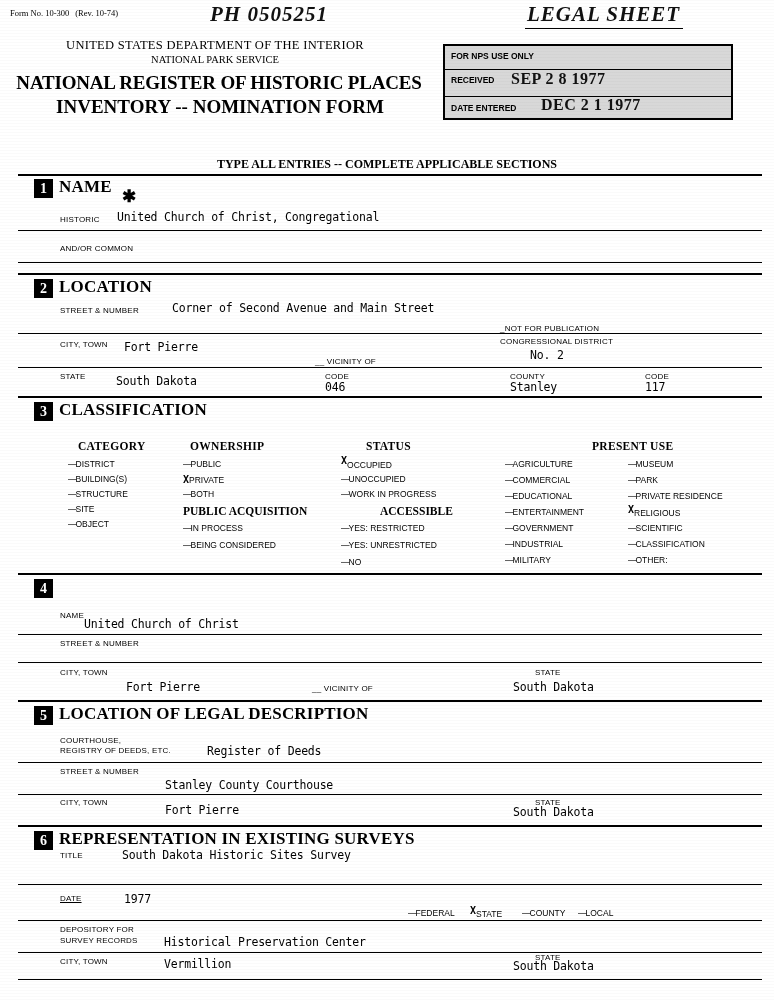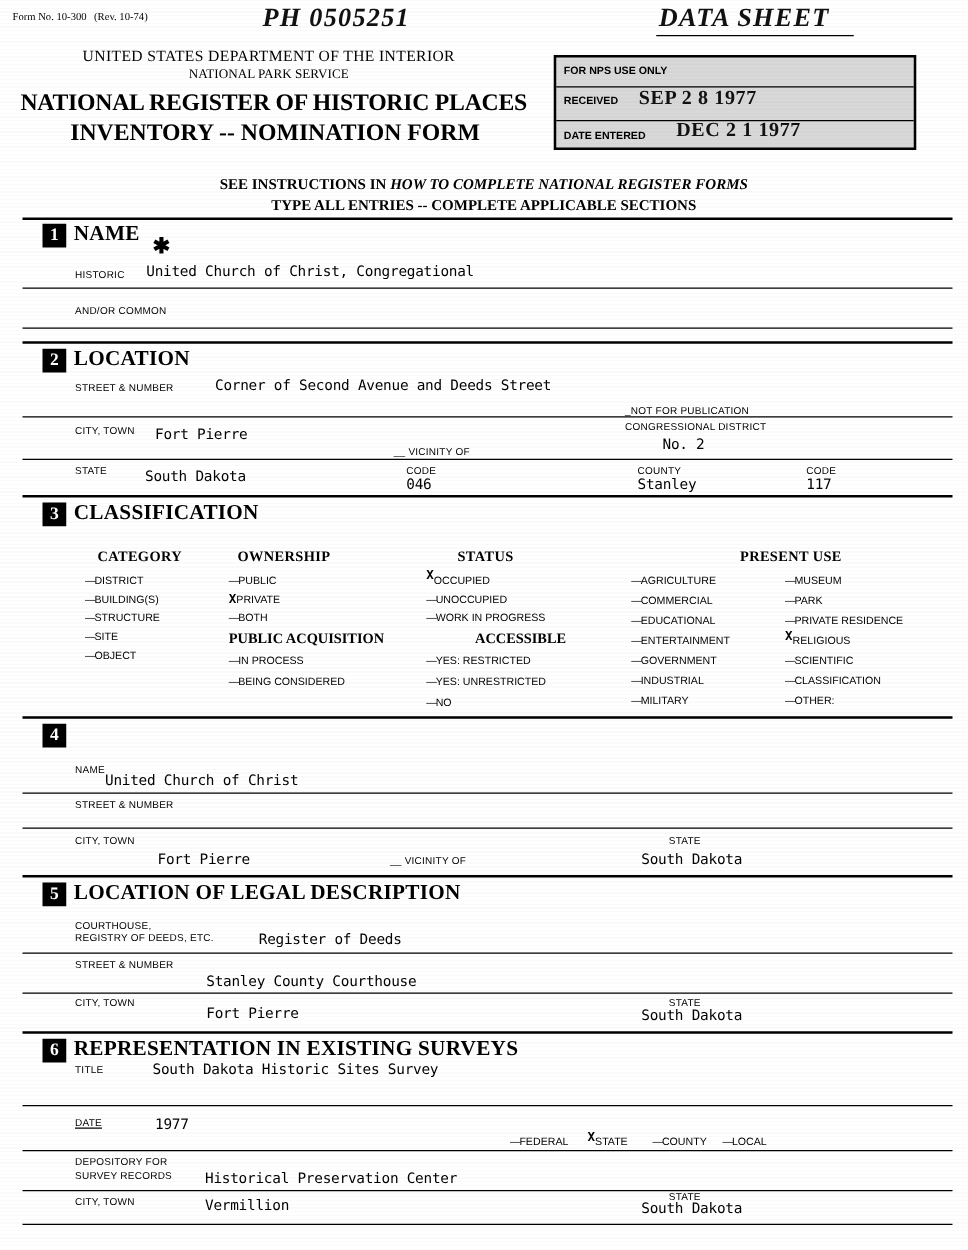--- a/index.html
+++ b/index.html
@@ -198,62 +198,59 @@
 </head>
 <body>
 
 <div class="page">
 
   <div class="formno">
     <span>Form No. 10-300</span><span class="rev">(Rev. 10-74)</span>
   </div>
 
   <div class="hand ph-number">PH 0505251</div>
-  <div class="hand data-sheet">DATA SHEET</div>
+  <div class="hand data-sheet">LEGAL SHEET</div>
   <div class="ds-underline"></div>
 
   <div class="dept">UNITED STATES DEPARTMENT OF THE INTERIOR</div>
   <div class="nps">NATIONAL PARK SERVICE</div>
   <div class="title1">NATIONAL REGISTER OF HISTORIC PLACES</div>
   <div class="title2">INVENTORY -- NOMINATION FORM</div>
 
   <div class="npsbox">
     <div class="lbl l1">FOR NPS USE ONLY</div>
     <div class="sep1"></div>
     <div class="lbl l2">RECEIVED</div>
     <div class="stamp stamp1">SEP 2 8 1977</div>
     <div class="sep2"></div>
     <div class="lbl l3">DATE ENTERED</div>
     <div class="stamp stamp2">DEC 2 1 1977</div>
   </div>
 
-  <div class="instr">
-    <span>SEE INSTRUCTIONS IN </span><span class="ital">HOW TO COMPLETE NATIONAL REGISTER FORMS</span>
-  </div>
   <div class="instr2">TYPE ALL ENTRIES -- COMPLETE APPLICABLE SECTIONS</div>
 
   <div class="secbar" style="top:174px;"></div>
   <div class="secnum" style="left:34px; top:179px;">1</div>
   <div class="sectitle" style="left:59px; top:177px;">NAME</div>
   <div style="position:absolute;left:122px;top:186px;font-size:17px;font-weight:bold;">✱</div>
 
   <div class="fieldlabel" style="left:60px; top:215px;">HISTORIC</div>
   <div class="typed val" style="left:117px; top:210px;">United Church of Christ, Congregational</div>
   <div class="rule" style="top:230px;"></div>
 
   <div class="fieldlabel" style="left:60px; top:244px;">AND/OR COMMON</div>
   <div class="typed val" style="left:150px; top:239px;"></div>
   <div class="rule" style="top:262px;"></div>
 
   <div class="secbar" style="top:273px;"></div>
   <div class="secnum" style="left:34px; top:279px;">2</div>
   <div class="sectitle" style="left:59px; top:277px;">LOCATION</div>
 
   <div class="fieldlabel" style="left:60px; top:306px;">STREET &amp; NUMBER</div>
-  <div class="typed val" style="left:172px; top:301px;">Corner of Second Avenue and Deeds Street</div>
+  <div class="typed val" style="left:172px; top:301px;">Corner of Second Avenue and Main Street</div>
   <div class="fieldlabel" style="left:500px; top:324px;">_NOT FOR PUBLICATION</div>
   <div class="rule" style="top:333px;"></div>
 
   <div class="fieldlabel" style="left:60px; top:340px;">CITY, TOWN</div>
   <div class="typed val" style="left:124px; top:340px;">Fort Pierre</div>
   <div class="fieldlabel" style="left:315px; top:357px;">__ VICINITY OF</div>
   <div class="fieldlabel" style="left:500px; top:337px;">CONGRESSIONAL DISTRICT</div>
   <div class="typed val" style="left:530px; top:348px;">No. 2</div>
   <div class="rule" style="top:367px;"></div>
 

